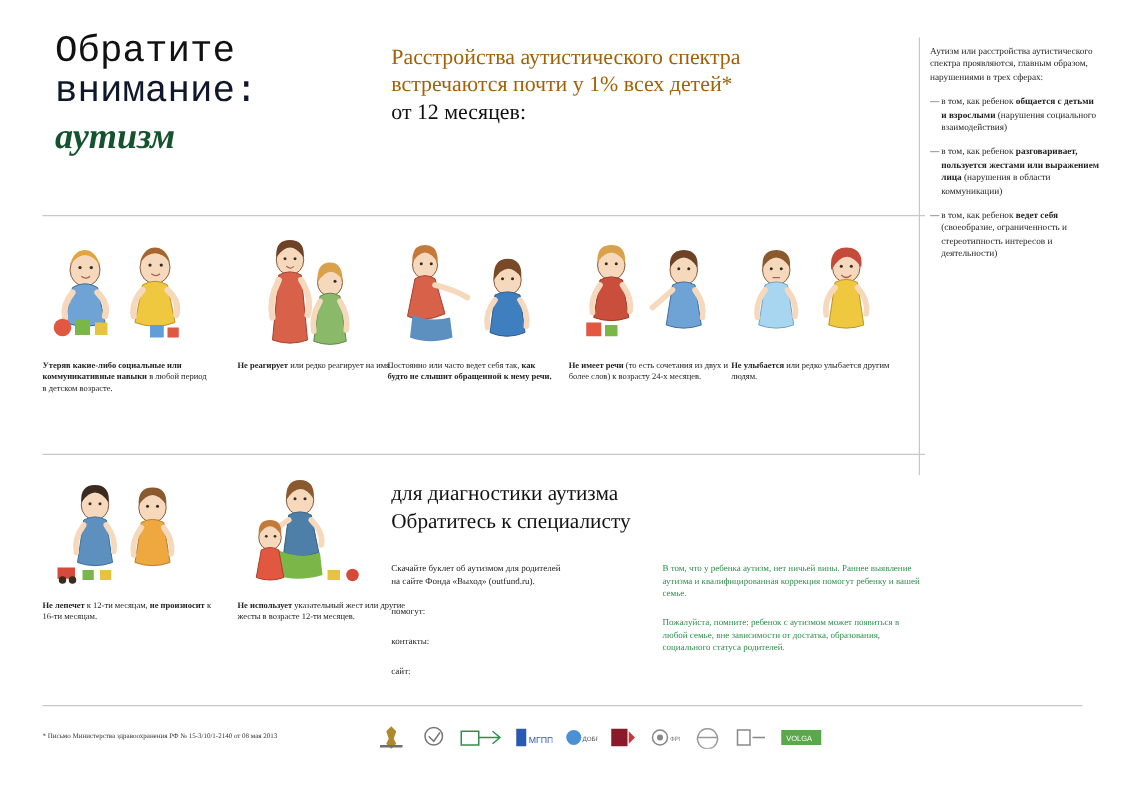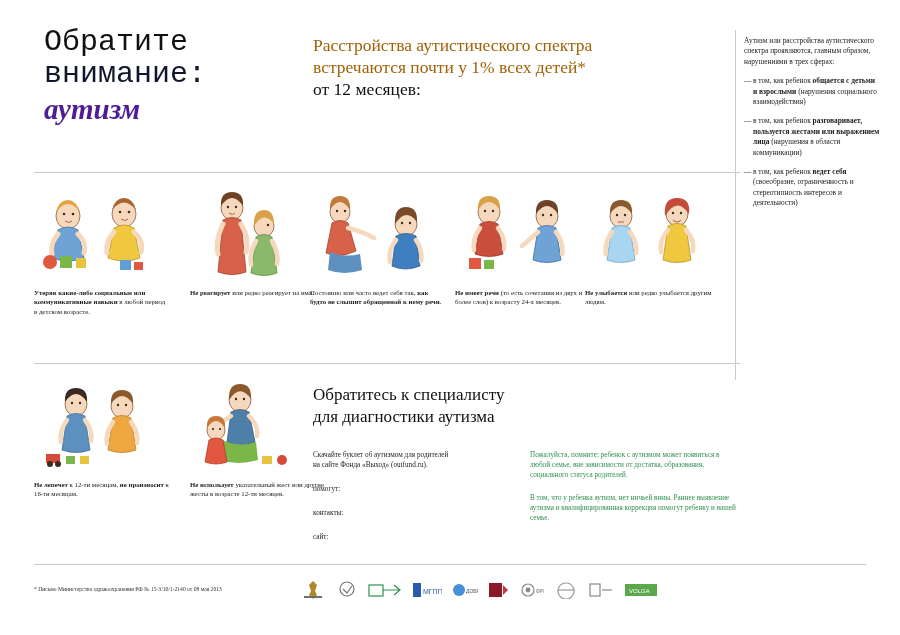--- a/index.html
+++ b/index.html
@@ -44,21 +44,21 @@
     line-height: 32px;
     font-weight: 400;
     color: #0f172a;
   }
   .title-line3 {
     font-family: "Liberation Serif", serif;
     font-style: italic;
     font-weight: 700;
     font-size: 29px;
     line-height: 34px;
-    color: #4c1d95;
+    color: #14532d;
     margin-top: 2px;
   }
 
   
   .head-center {
     position: absolute;
     left: 313px;
     top: 34px;
     width: 420px;
   }
@@ -430,35 +430,35 @@
         <rect x="72" y="78" width="10" height="8" fill="#e8c33f"></rect>
         <circle cx="92" cy="82" r="5" fill="#d64a3a"></circle>
       </svg>
     </div>
     <div class="cap">
       <b>Не использует</b><span> указательный жест или другие жесты в возрасте 12-ти месяцев.</span>
     </div>
   </div>
 
   <div class="callout-title">
+    <div>для диагностики аутизма</div>
     <div>Обратитесь к специалисту</div>
-    <div>для диагностики аутизма</div>
   </div>
 
   <div class="lower-left-text">
     <div>Скачайте буклет об аутизмом для родителей</div>
     <div>на сайте Фонда «Выход» (outfund.ru).</div>
     <div class="field">помогут:</div>
     <div class="field">контакты:</div>
     <div class="field">сайт:</div>
   </div>
 
   <div class="lower-right-text">
+    <p>В том, что у ребенка аутизм, нет ничьей вины. Раннее выявление аутизма и квалифицированная коррекция помогут ребенку и вашей семье.</p>
     <p>Пожалуйста, помните: ребенок с аутизмом может появиться в любой семье, вне зависимости от достатка, образования, социального статуса родителей.</p>
-    <p>В том, что у ребенка аутизм, нет ничьей вины. Раннее выявление аутизма и квалифицированная коррекция помогут ребенку и вашей семье.</p>
   </div>
 
   <div class="footnote">* Письмо Министерства здравоохранения РФ № 15-3/10/1-2140 от 08 мая 2013</div>
 
   <div class="logos">
     <div class="logo">
       <svg width="26" height="22" viewBox="0 0 26 22">
         <path d="M13 2 l4 4 -2 6 2 4 -4 4 -4 -4 2 -4 -2 -6z" fill="#b08a2a"></path>
         <rect x="4" y="17" width="18" height="2" fill="#6f6f6f"></rect>
       </svg>

